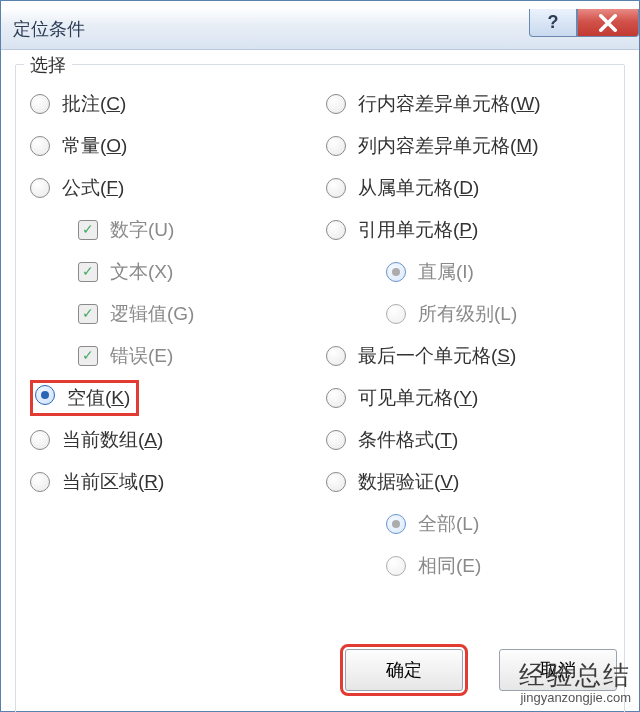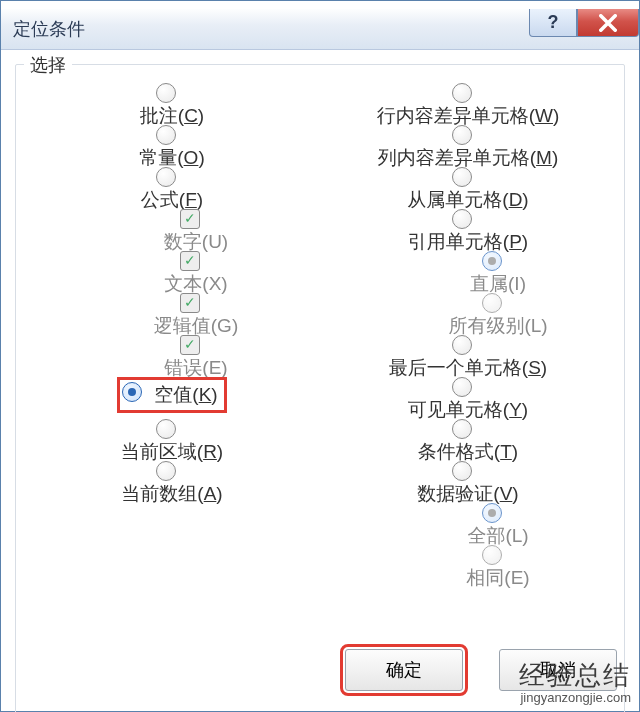--- a/index.html
+++ b/index.html
@@ -9,21 +9,21 @@
   .titlebtns{position:absolute;right:0;top:0;display:flex;}
   .tbtn{width:48px;height:28px;border:1px solid #6b88b0;border-top:none;margin-right:0;display:flex;align-items:center;justify-content:center;box-sizing:border-box;}
   .tbtn.help{background:linear-gradient(to bottom,#eaf2fc,#c9d9ef);border-bottom-left-radius:4px;color:#2b3b55;font-weight:bold;font-size:18px;}
   .tbtn.close{width:62px;background:linear-gradient(to bottom,#e88a84,#d1534b 45%,#c23a31);border-bottom-right-radius:4px;color:#fff;}
   .tbtn.close svg{width:18px;height:18px;}
   .client{padding:14px 14px 14px 14px;}
   .group{border:1px solid #d7dde5;border-radius:2px;padding:18px 14px 8px 14px;position:relative;height:681px;box-sizing:border-box;}
   .group-legend{position:absolute;top:-12px;left:8px;background:#fff;padding:0 6px;color:#333;font-size:18px;}
   .cols{display:flex;gap:12px;}
   .col{flex:1;}
-  .opt{display:flex;align-items:center;height:42px;flex-direction:column;}
+  .opt{display:flex;align-items:center;height:42px;}
   .opt.indent1{padding-left:48px;}
   .opt.indent2{padding-left:60px;} 
   .radio, .check{width:18px;height:18px;flex:0 0 18px;display:inline-flex;align-items:center;justify-content:center;margin-right:12px;}
   .radio{border:1px solid #8a8a8a;border-radius:50%;background:radial-gradient(circle at 35% 30%,#fff,#e9e9e9);}
   .radio.selected{border-color:#2a66b5;background:radial-gradient(circle at 35% 30%,#eef6ff,#cfe2fb);}
   .radio .dot{width:8px;height:8px;border-radius:50%;background:#5b5b5b;display:none;}
   .radio.selected .dot{display:block;background:#2a66b5;}
   .radio.disabled{opacity:.7;}
   .check{border:1px solid #8a8a8a;border-radius:3px;background:#f7f7f7;position:relative;}
   .check.disabled{background:#eee;}
@@ -105,25 +105,25 @@
           <div class="opt">
             <span class="hl">
               <span class="radio selected">
                   <span class="dot"></span>
                 </span>
               <span class="lbl"><span>空值</span>(<span class="ul">K</span>)</span>
             </span>
           </div>
           <div class="opt">
             <span class="radio"></span>
-            <span class="lbl"><span>当前区域</span>(<span class="ul">R</span>)</span>
+            <span class="lbl"><span>当前数组</span>(<span class="ul">A</span>)</span>
           </div>
           <div class="opt">
             <span class="radio"></span>
-            <span class="lbl"><span>当前数组</span>(<span class="ul">A</span>)</span>
+            <span class="lbl"><span>当前区域</span>(<span class="ul">R</span>)</span>
           </div>
         </div>
 
         <div class="col">
           <div class="opt">
             <span class="radio"></span>
             <span class="lbl"><span>行内容差异单元格</span>(<span class="ul">W</span>)</span>
           </div>
           <div class="opt">
             <span class="radio"></span>

